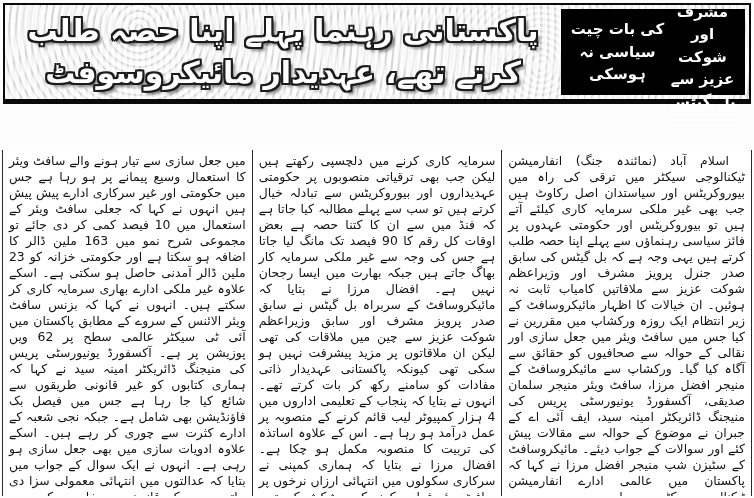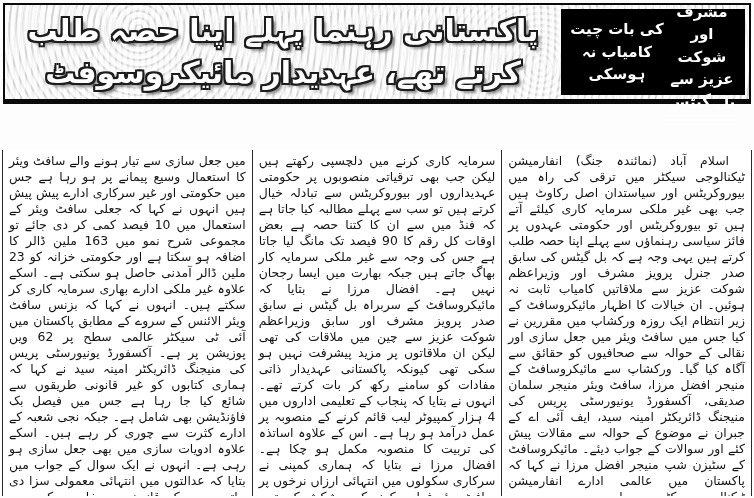--- a/index.html
+++ b/index.html
@@ -81,21 +81,21 @@
 <body>
 
 <div class="page">
 
   <div class="masthead">
     <div class="headline-wrap">
       <div class="main-headline">پاکستانی رہنما پہلے اپنا حصہ طلب کرتے تھے، عہدیدار مائیکروسوفٹ</div>
     </div>
     <div class="kicker-box">
       <div class="kicker-line1">پرویز مشرف اور شوکت عزیز سے بل گیٹس</div>
-      <div class="kicker-line2">کی بات چیت کامیاب نہ ہوسکی</div>
+      <div class="kicker-line2">کی بات چیت سیاسی نہ ہوسکی</div>
     </div>
   </div>
 
 
   <div class="article">
     <div class="col">
       <p class="indent-first"><span class="dateline">اسلام آباد (نمائندہ جنگ)</span><span> </span><span>انفارمیشن ٹیکنالوجی سیکٹر میں ترقی کی راہ میں بیوروکریٹس اور سیاستدان اصل رکاوٹ ہیں جب بھی غیر ملکی سرمایہ کاری کیلئے آتے ہیں تو بیوروکریٹس اور حکومتی عہدوں پر فائز سیاسی رہنماؤں سے پہلے اپنا حصہ طلب کرتے ہیں یہی وجہ ہے کہ بل گیٹس کی سابق صدر جنرل پرویز مشرف اور وزیراعظم شوکت عزیز سے ملاقاتیں کامیاب ثابت نہ ہوئیں۔ ان خیالات کا اظہار مائیکروسافٹ کے زیر انتظام ایک روزہ ورکشاپ میں مقررین نے کیا جس میں سافٹ ویئر میں جعل سازی اور نقالی کے حوالہ سے صحافیوں کو حقائق سے آگاہ کیا گیا۔ ورکشاپ سے مائیکروسافٹ کے منیجر افضل مرزا، سافٹ ویئر منیجر سلمان صدیقی، آکسفورڈ یونیورسٹی پریس کی منیجنگ ڈائریکٹر امینہ سید، ایف آئی اے کے جبران نے موضوع کے حوالہ سے مقالات پیش کئے اور سوالات کے جواب دیئے۔ مائیکروسافٹ کے سٹیزن شپ منیجر افضل مرزا نے کہا کہ پاکستان میں عالمی ادارے انفارمیشن ٹیکنالوجی سیکٹر میں بھاری</span></p>
     </div>
     <div class="col">
       <p>سرمایہ کاری کرنے میں دلچسپی رکھتے ہیں لیکن جب بھی ترقیاتی منصوبوں پر حکومتی عہدیداروں اور بیوروکریٹس سے تبادلہ خیال کرتے ہیں تو سب سے پہلے مطالبہ کیا جاتا ہے کہ فنڈ میں سے ان کا کتنا حصہ ہے بعض اوقات کل رقم کا 90 فیصد تک مانگ لیا جاتا ہے جس کی وجہ سے غیر ملکی سرمایہ کار بھاگ جاتے ہیں جبکہ بھارت میں ایسا رجحان نہیں ہے۔ افضال مرزا نے بتایا کہ مائیکروسافٹ کے سربراہ بل گیٹس نے سابق صدر پرویز مشرف اور سابق وزیراعظم شوکت عزیز سے چین میں ملاقات کی تھی لیکن ان ملاقاتوں پر مزید پیشرفت نہیں ہو سکی تھی کیونکہ پاکستانی عہدیدار ذاتی مفادات کو سامنے رکھ کر بات کرتے تھے۔ انہوں نے بتایا کہ پنجاب کے تعلیمی اداروں میں 4 ہزار کمپیوٹر لیب قائم کرنے کے منصوبہ پر عمل درآمد ہو رہا ہے۔ اس کے علاوہ اساتذہ کی تربیت کا منصوبہ مکمل ہو چکا ہے۔ افضال مرزا نے بتایا کہ ہماری کمپنی نے سرکاری سکولوں میں انتہائی ارزاں نرخوں پر سافٹ ویئر فراہم کرنے کی پیشکش کی تھی جس کو قبول نہیں کیا گیا ہے۔ مائیکروسافٹ کے جینوئن سافٹ ویئر میجر سلمان صدیقی نے ورکشاپ کے شرکاء کو کہا کہ نقالی ایک عالمگیر مسئلہ ہے۔ جس کی وجہ سے 40 ارب ڈالر سالانہ خسارہ ہو رہا ہے۔ پاکستان</p>

